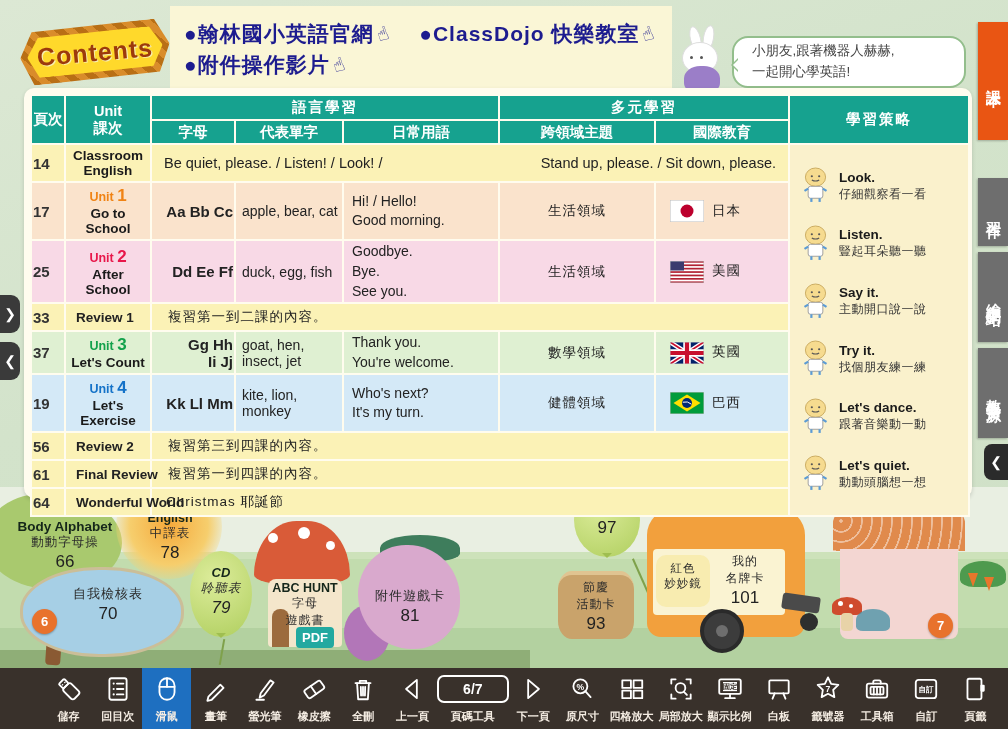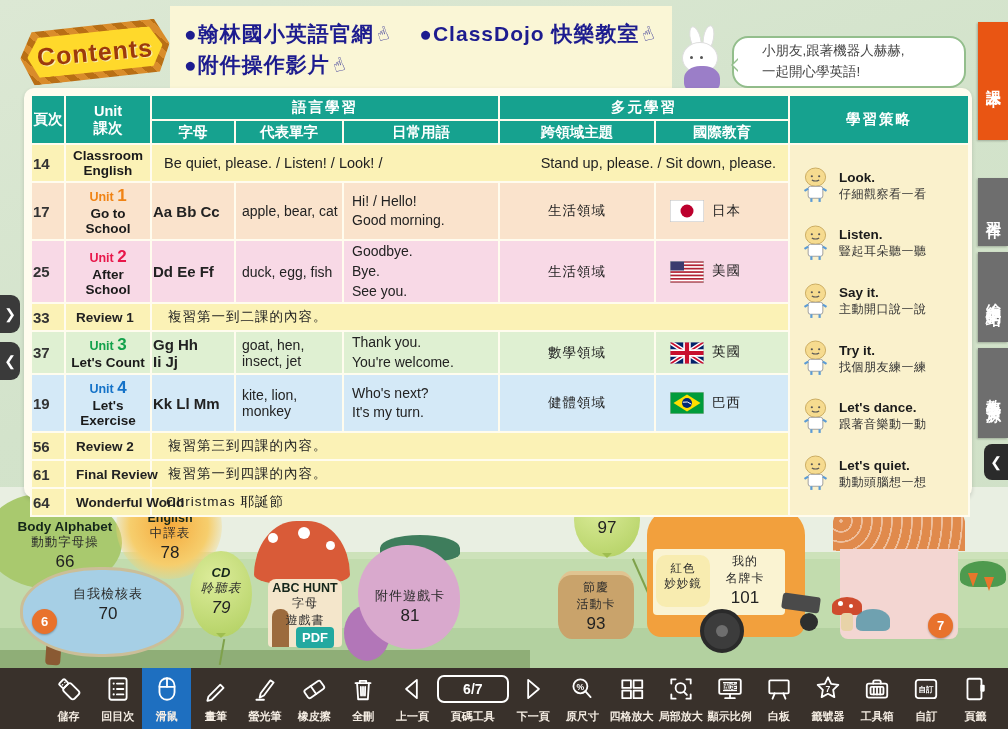--- a/index.html
+++ b/index.html
@@ -22,21 +22,21 @@
   .rabbit{position:absolute;left:676px;top:26px;width:54px;height:72px;}
   .rabbit .ear{position:absolute;width:9px;height:24px;background:#fff;border:1px solid #ddd;border-radius:50%;}
   .rabbit .ear.e1{left:14px;top:0;transform:rotate(-14deg);}
   .rabbit .ear.e2{left:27px;top:-1px;transform:rotate(10deg);}
   .rabbit .head{position:absolute;left:6px;top:16px;width:34px;height:30px;background:#fff;border:1px solid #ddd;border-radius:50%;}
   .rabbit .eye{position:absolute;width:3px;height:3px;background:#555;border-radius:50%;top:30px;}
   .rabbit .body{position:absolute;left:8px;top:40px;width:36px;height:28px;background:#9B7EC8;border-radius:45% 45% 40% 40%;}
   .rabbit .foot{position:absolute;left:18px;top:64px;width:14px;height:8px;background:#cfcfcf;border-radius:40%;}
   .speech-bubble{position:absolute;left:732px;top:36px;width:234px;height:52px;background:#fff;
     border:2px solid #93BE8C;border-radius:16px;display:flex;flex-direction:column;justify-content:center;
-    padding:4px 28px;box-sizing:border-box;font-size:13.5px;color:#444;line-height:1.55;}
+    padding:4px 18px;box-sizing:border-box;font-size:13.5px;color:#444;line-height:1.55;}
   .speech-bubble:before{content:"";position:absolute;left:-10px;top:20px;border:7px solid transparent;border-right-color:#93BE8C;}
   .speech-bubble:after{content:"";position:absolute;left:-6px;top:22px;border:5px solid transparent;border-right-color:#fff;}
   
   .side-tab{position:absolute;left:978px;width:30px;color:#fff;writing-mode:vertical-rl;text-orientation:upright;
     display:flex;align-items:center;justify-content:center;font-size:15px;font-weight:bold;letter-spacing:3px;
     background:#6E6E6E;cursor:pointer;box-shadow:-1px 1px 2px rgba(0,0,0,.25);}
   .side-tab.t0{top:22px;height:118px;background:#E95513;}
   .side-tab.t1{top:178px;height:68px;}
   .side-tab.t2{top:252px;height:90px;}
   .side-tab.t3{top:348px;height:90px;}
@@ -53,21 +53,21 @@
   table.toc{position:absolute;left:30px;top:94px;width:938px;border-collapse:collapse;table-layout:fixed;}
   table.toc th,table.toc td{border:2px solid #FFFCEE;vertical-align:middle;box-sizing:border-box;}
   table.toc th{background:#16A28F;color:#fff;font-weight:bold;font-size:14.5px;line-height:1.15;padding:3px 1px;}
   th.group{font-size:15.5px;letter-spacing:2px;}
   td{font-size:14px;color:#222;}
   .c-page{text-align:left;font-size:15px;font-weight:600;color:#333;}
   .c-unit{text-align:center;padding:3px 2px;}
   .u-lbl{font-weight:bold;font-size:12.5px;}
   .u-num{font-size:17px;}
   .u-name{font-weight:bold;font-size:13.5px;color:#1a1a1a;}
-  .c-let{font-weight:bold;font-size:15px;text-align:left;white-space:pre-line;}
+  .c-let{font-weight:bold;font-size:15px;text-align:right;white-space:pre-line;}
   .c-words{padding-left:6px;white-space:pre-line;}
   .c-phr{padding-left:8px;white-space:pre-line;line-height:1.4;}
   .c-dom{text-align:center;font-size:13.5px;letter-spacing:1px;}
   .c-flag{padding-left:14px;}
   .flagwrap svg{width:34px;height:22px;vertical-align:middle;}
   .country{font-size:13.5px;margin-left:8px;letter-spacing:1px;}
   .c-spantext{display:table-cell;padding:0 12px;font-size:14.5px;}
   .c-spantext .sp{display:flex;justify-content:space-between;}
   .c-rev-title{font-weight:bold;font-size:13.5px;text-align:left;padding:4px 0 4px 10px;white-space:nowrap;overflow:visible;}
   .c-revtext{padding:4px 0 4px 16px;font-size:13.5px;letter-spacing:1px;}

